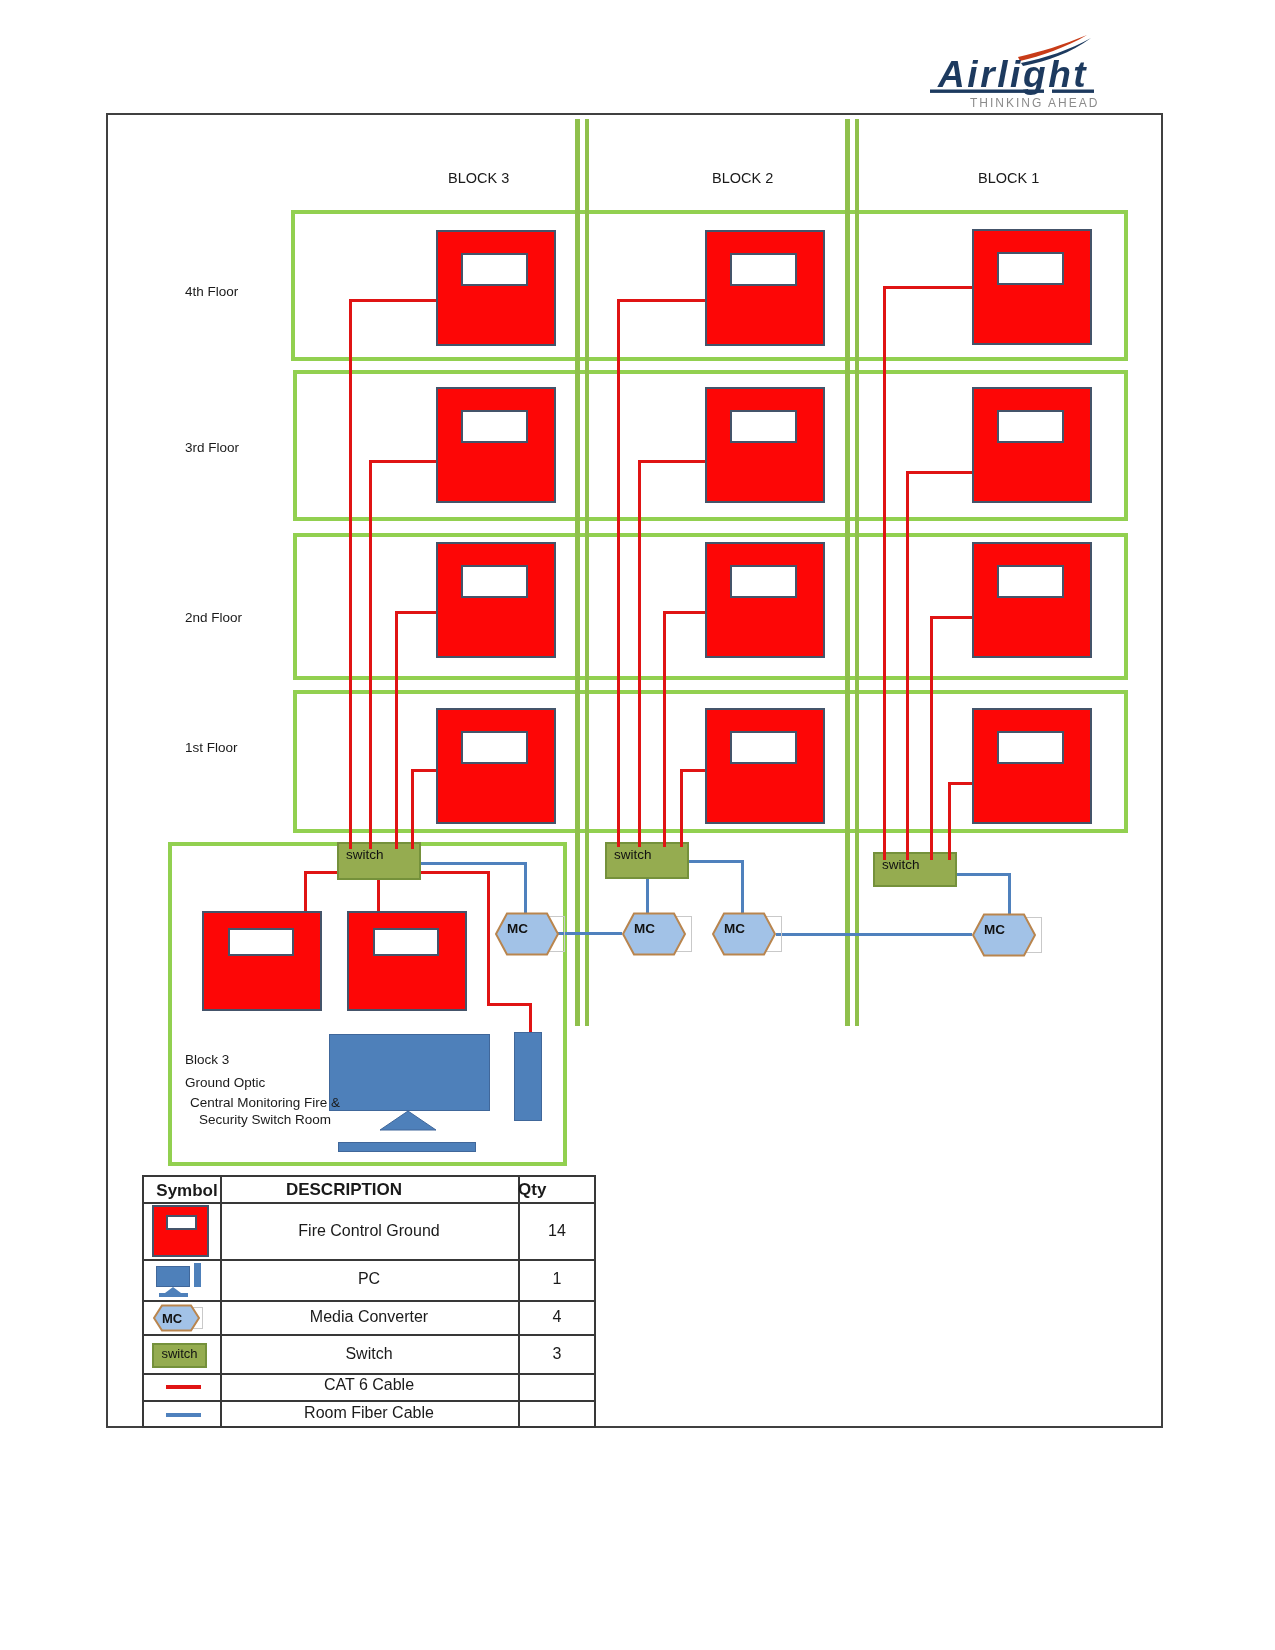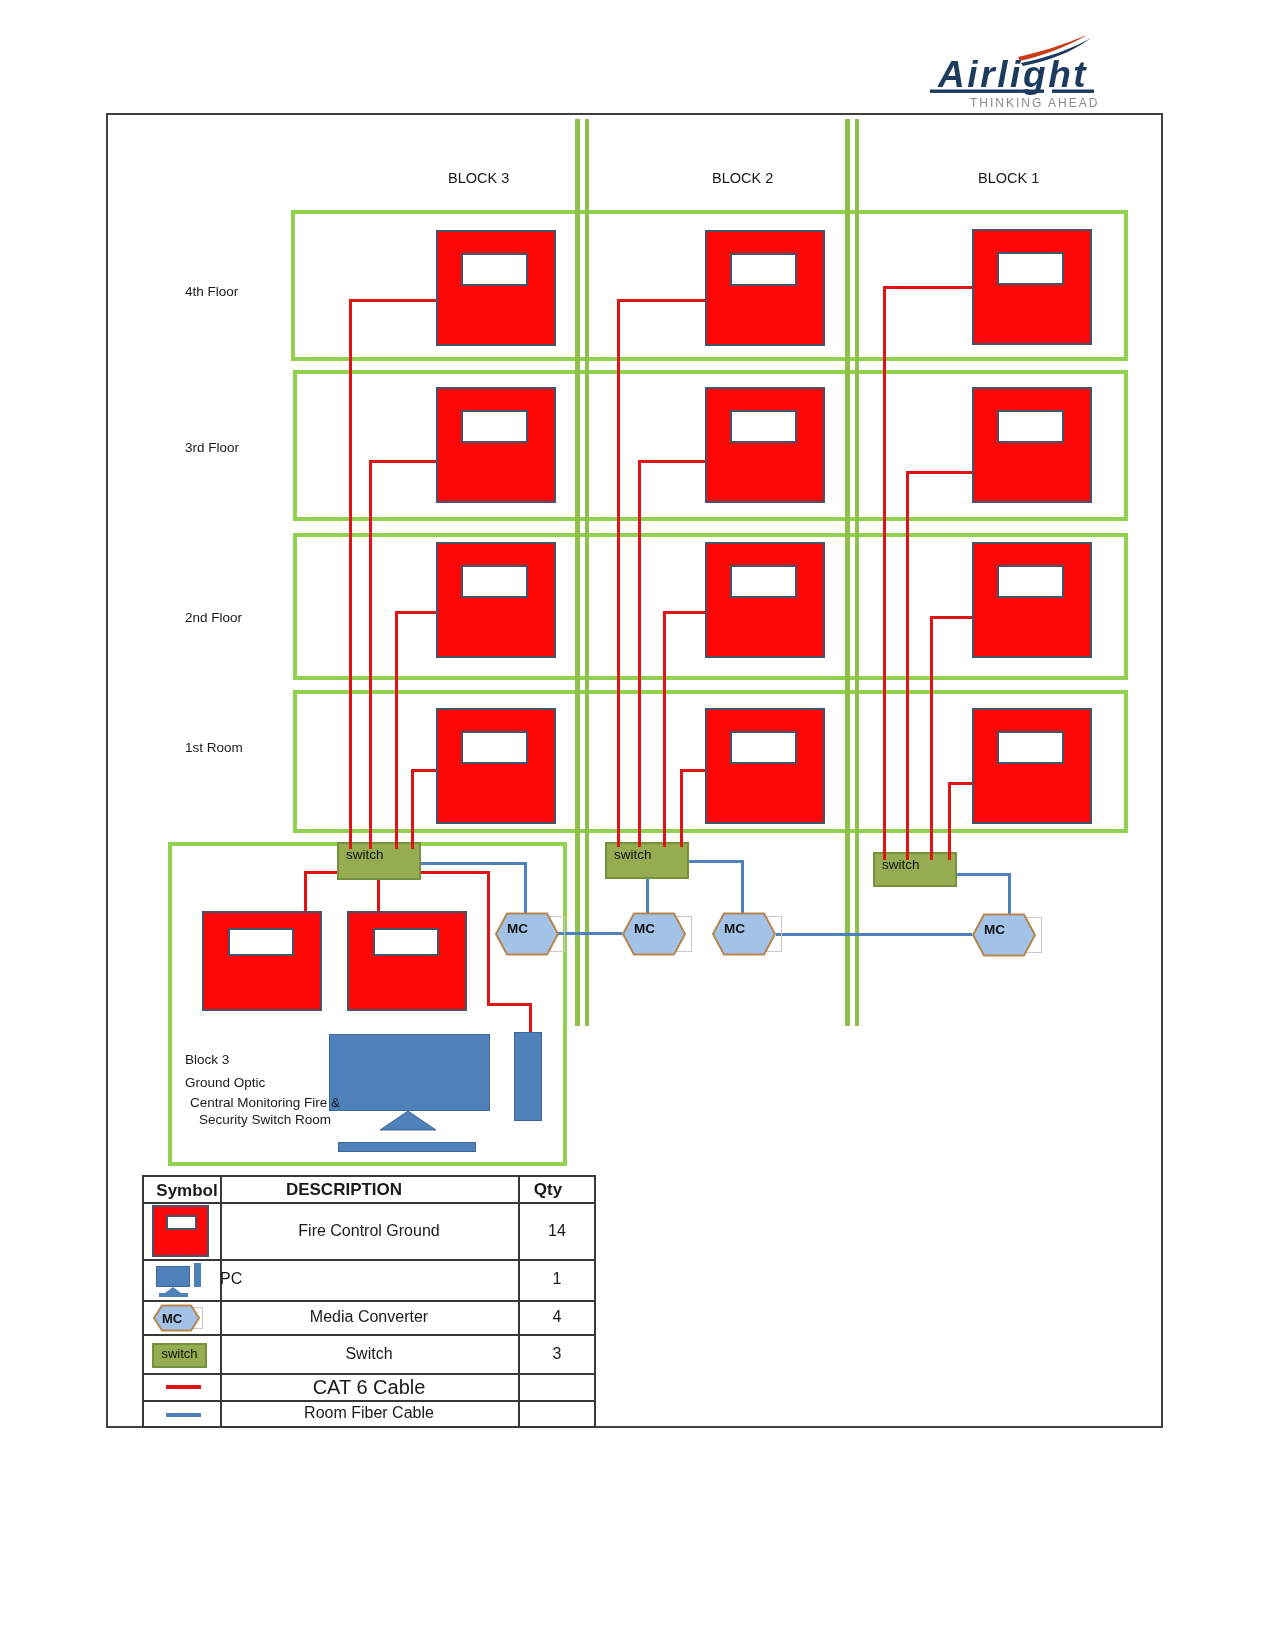--- a/index.html
+++ b/index.html
@@ -32,21 +32,21 @@
 
 <div class="abs" style="left:106px;top:113px;width:1057px;height:1315px;border:2px solid #404040"></div>
 
 <div class="blk" style="left:448px;top:170px">BLOCK 3</div>
 <div class="blk" style="left:712px;top:170px">BLOCK 2</div>
 <div class="blk" style="left:978px;top:170px">BLOCK 1</div>
 
 <div class="lbl" style="left:185px;top:284px">4th Floor</div>
 <div class="lbl" style="left:185px;top:440px">3rd Floor</div>
 <div class="lbl" style="left:185px;top:610px">2nd Floor</div>
-<div class="lbl" style="left:185px;top:740px">1st Room</div>
+<div class="lbl" style="left:185px;top:740px">1st Floor</div>
 
 <div class="gr" style="left:291px;top:210px;width:837px;height:151px"></div>
 <div class="gr" style="left:293px;top:370px;width:835px;height:151px"></div>
 <div class="gr" style="left:293px;top:533px;width:835px;height:147px"></div>
 <div class="gr" style="left:293px;top:690px;width:835px;height:143px"></div>
 
 <div class="gv" style="left:575px"></div>
 <div class="gv" style="left:584.5px"></div>
 <div class="gv" style="left:845px"></div>
 <div class="gv" style="left:854.5px"></div>
@@ -200,46 +200,46 @@
 
 <div class="abs" style="left:142px;top:1202px;width:454px;height:2px;background:#383838"></div>
 <div class="abs" style="left:142px;top:1259px;width:454px;height:2px;background:#383838"></div>
 <div class="abs" style="left:142px;top:1300px;width:454px;height:2px;background:#383838"></div>
 <div class="abs" style="left:142px;top:1334px;width:454px;height:2px;background:#383838"></div>
 <div class="abs" style="left:142px;top:1373px;width:454px;height:2px;background:#383838"></div>
 <div class="abs" style="left:142px;top:1400px;width:454px;height:2px;background:#383838"></div>
 
 <div class="abs" style="left:142px;top:1181px;width:90px;text-align:center;font-size:17px;font-weight:bold">Symbol</div>
 <div class="abs" style="left:220px;top:1180px;width:248px;text-align:center;font-size:17px;font-weight:bold">DESCRIPTION</div>
-<div class="abs" style="left:518px;top:1180px;width:60px;text-align:center;font-size:17px;font-weight:bold">Qty</div>
+<div class="abs" style="left:518px;top:1180px;width:60px;font-size:17px;font-weight:bold">Qty</div>
 
 <div class="abs" style="left:152px;top:1205px;width:57px;height:52px;background:#fd0606;border:2px solid #44546a">
   <div class="abs" style="left:12px;top:8px;width:31px;height:15px;background:#fff;border:2px solid #44546a"></div>
 </div>
 <div class="abs" style="left:220px;top:1222px;width:298px;text-align:center;font-size:16px">Fire Control Ground</div>
 <div class="abs" style="left:518px;top:1222px;width:78px;text-align:center;font-size:16px">14</div>
 
 <div class="abs" style="left:156px;top:1266px;width:34px;height:21px;background:#4e80ba;border:1px solid #40679a"></div>
 <svg class="abs" style="left:163px;top:1287px" width="20" height="7" viewBox="0 0 20 7">
     <polygon points="10,0 18,6 2,6" fill="#4e80ba"></polygon>
   </svg>
 <div class="abs" style="left:159px;top:1293px;width:29px;height:4px;background:#4e80ba"></div>
 <div class="abs" style="left:194px;top:1263px;width:7px;height:24px;background:#4e80ba"></div>
-<div class="abs" style="left:220px;top:1270px;width:298px;font-size:16px">PC</div>
+<div class="abs" style="left:220px;top:1270px;width:298px;text-align:center;font-size:16px">PC</div>
 <div class="abs" style="left:518px;top:1270px;width:78px;text-align:center;font-size:16px">1</div>
 
 <div class="ghost" style="left:161px;top:1307px;width:42px;height:22px"></div>
 <svg class="abs" style="left:153px;top:1304px" width="47" height="28" viewBox="0 0 47 28">
  <polygon points="1,14 9,1.5 38,1.5 46,14 38,26.5 9,26.5" fill="#a2c2e7" stroke="#b9854e" stroke-width="2"></polygon>
  <text x="9" y="19" font-size="13" font-weight="bold" fill="#111">MC</text>
 </svg>
 <div class="abs" style="left:220px;top:1308px;width:298px;text-align:center;font-size:16px">Media Converter</div>
 <div class="abs" style="left:518px;top:1308px;width:78px;text-align:center;font-size:16px">4</div>
 
 <div class="abs" style="left:152px;top:1343px;width:55px;height:25px;background:#95ac50;border:2px solid #75913b;font-size:13px;color:#111;text-align:center;padding-top:1px">switch</div>
 <div class="abs" style="left:220px;top:1345px;width:298px;text-align:center;font-size:16px">Switch</div>
 <div class="abs" style="left:518px;top:1345px;width:78px;text-align:center;font-size:16px">3</div>
 
 <div class="rl" style="left:166px;top:1385px;width:35px;height:3.5px"></div>
-<div class="abs" style="left:220px;top:1376px;width:298px;text-align:center;font-size:20px">CAT 6 Cable</div>
+<div class="abs" style="left:220px;top:1376px;width:298px;text-align:center;font-size:16px">CAT 6 Cable</div>
 
 <div class="bl" style="left:166px;top:1413px;width:35px;height:3.5px"></div>
 <div class="abs" style="left:220px;top:1404px;width:298px;text-align:center;font-size:16px">Room Fiber Cable</div>
 
 </body></html>

